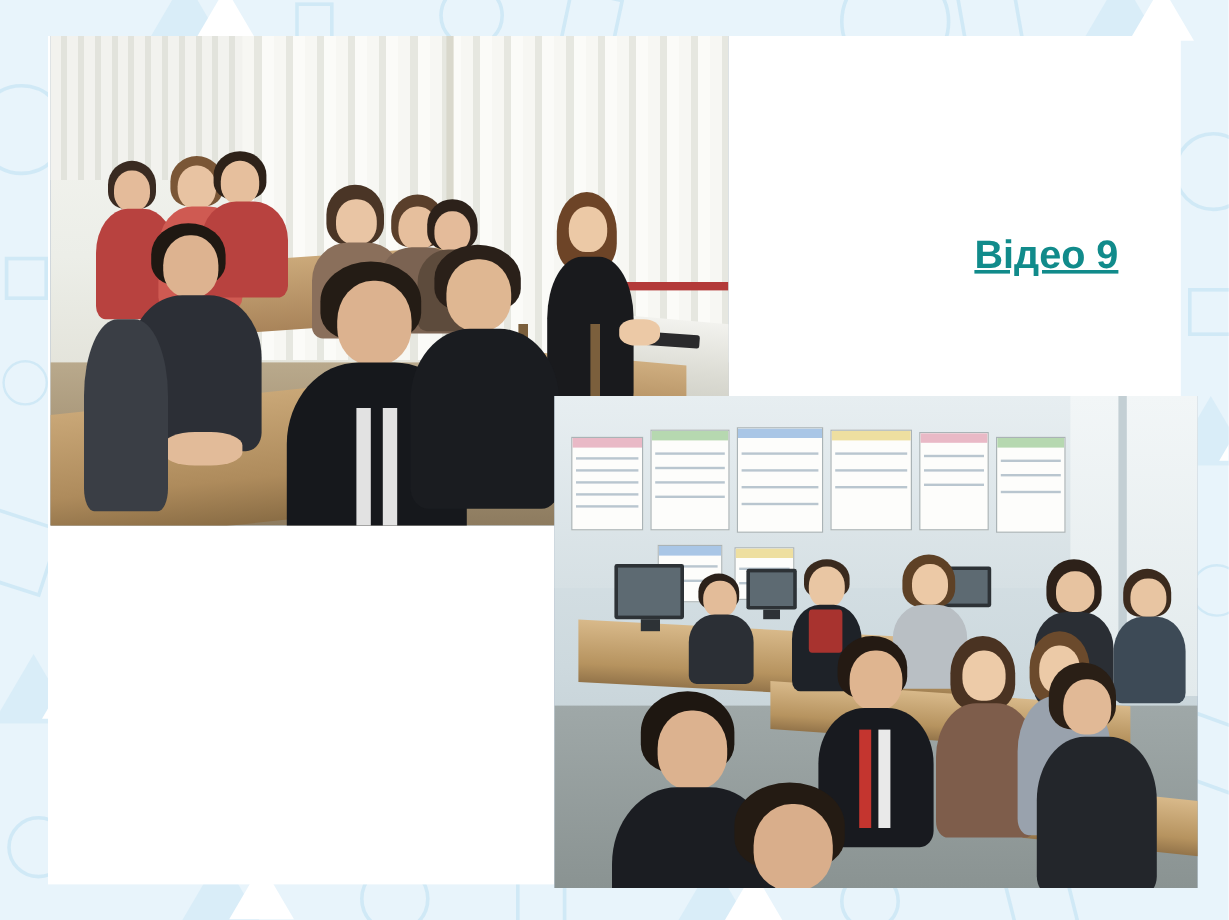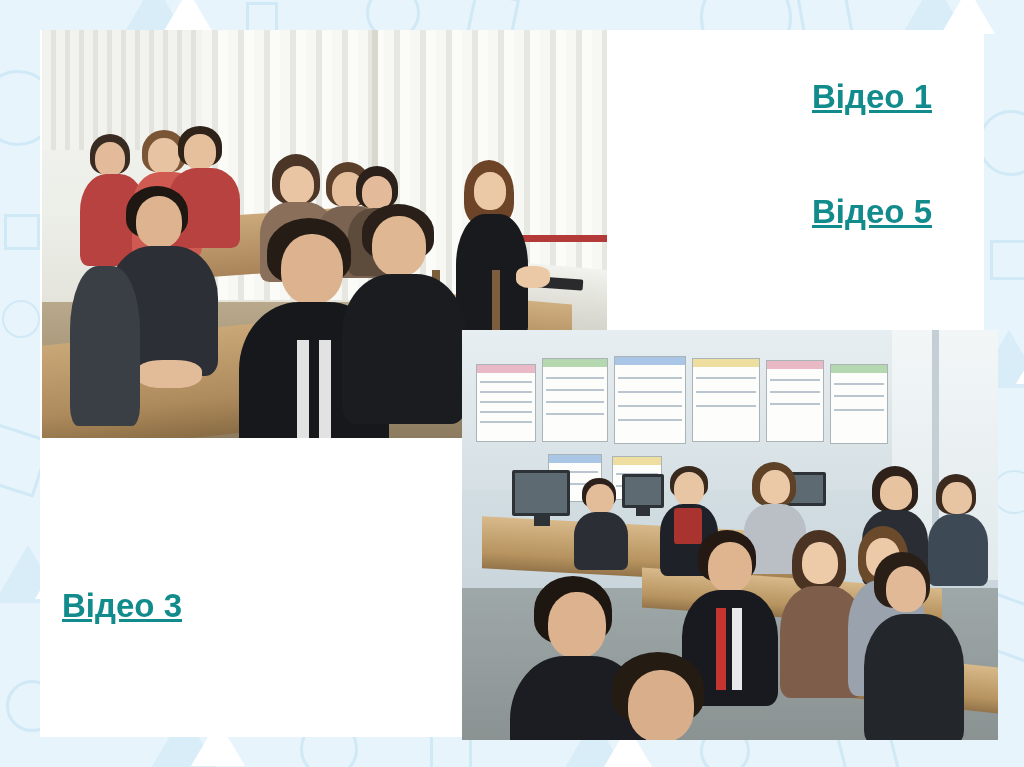--- a/index.html
+++ b/index.html
@@ -479,17 +479,15 @@
         <div class="body" style="left:-24px; top:72px; width:136px; height:160px; background:#1b1d22;"></div>
       </div>
       <div class="p" style="left:150px; top:330px;">
         <div class="hair" style="left:0px; top:-8px; width:92px; height:72px; background:#241b13;"></div>
         <div class="head" style="left:16px; top:10px; width:66px; height:72px; background:#d9ae8b;"></div>
 
       </div>
     </div>
   </div>
 
-  <div class="link" id="video1">Відео 1</div>
-  <div class="link" id="video2">Відео 5</div>
-  <div class="link" id="video3">Відео 3</div>
+  <div class="link" id="video2">Відео 9</div>
 
 </div>
 
 </body></html>

